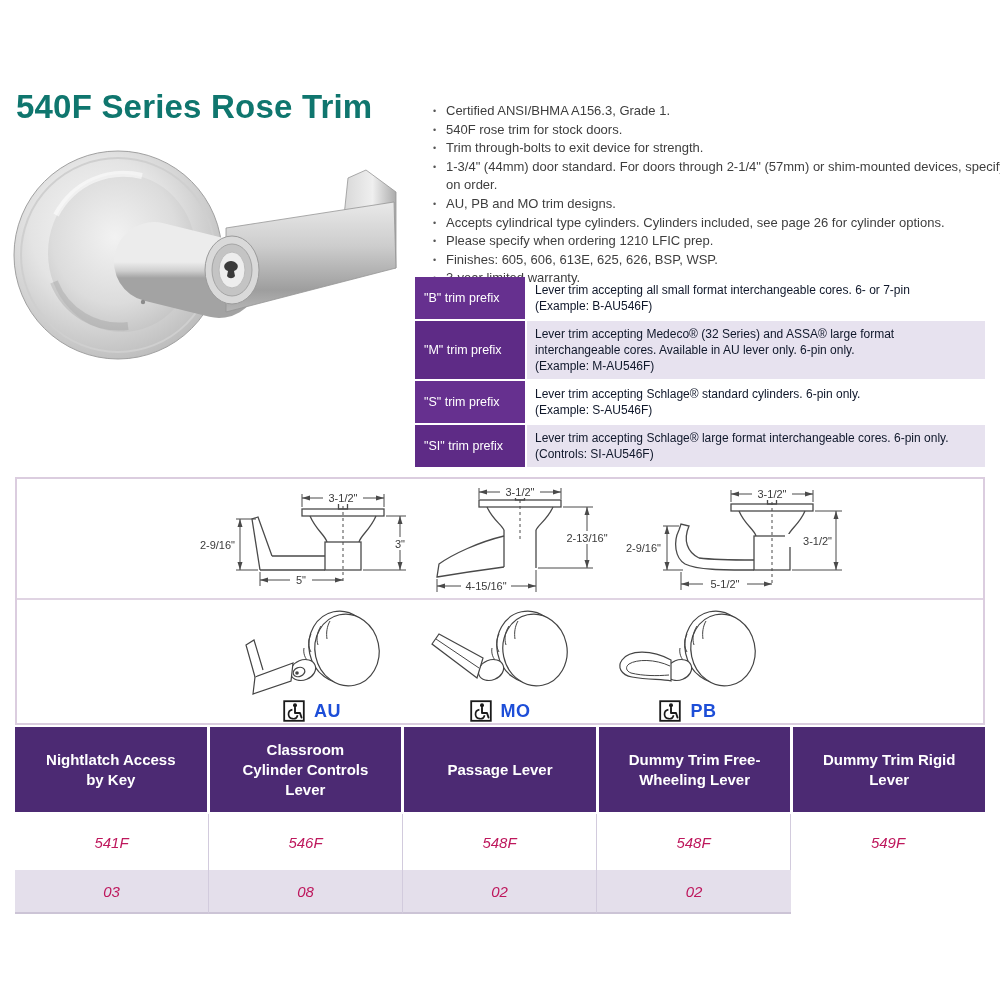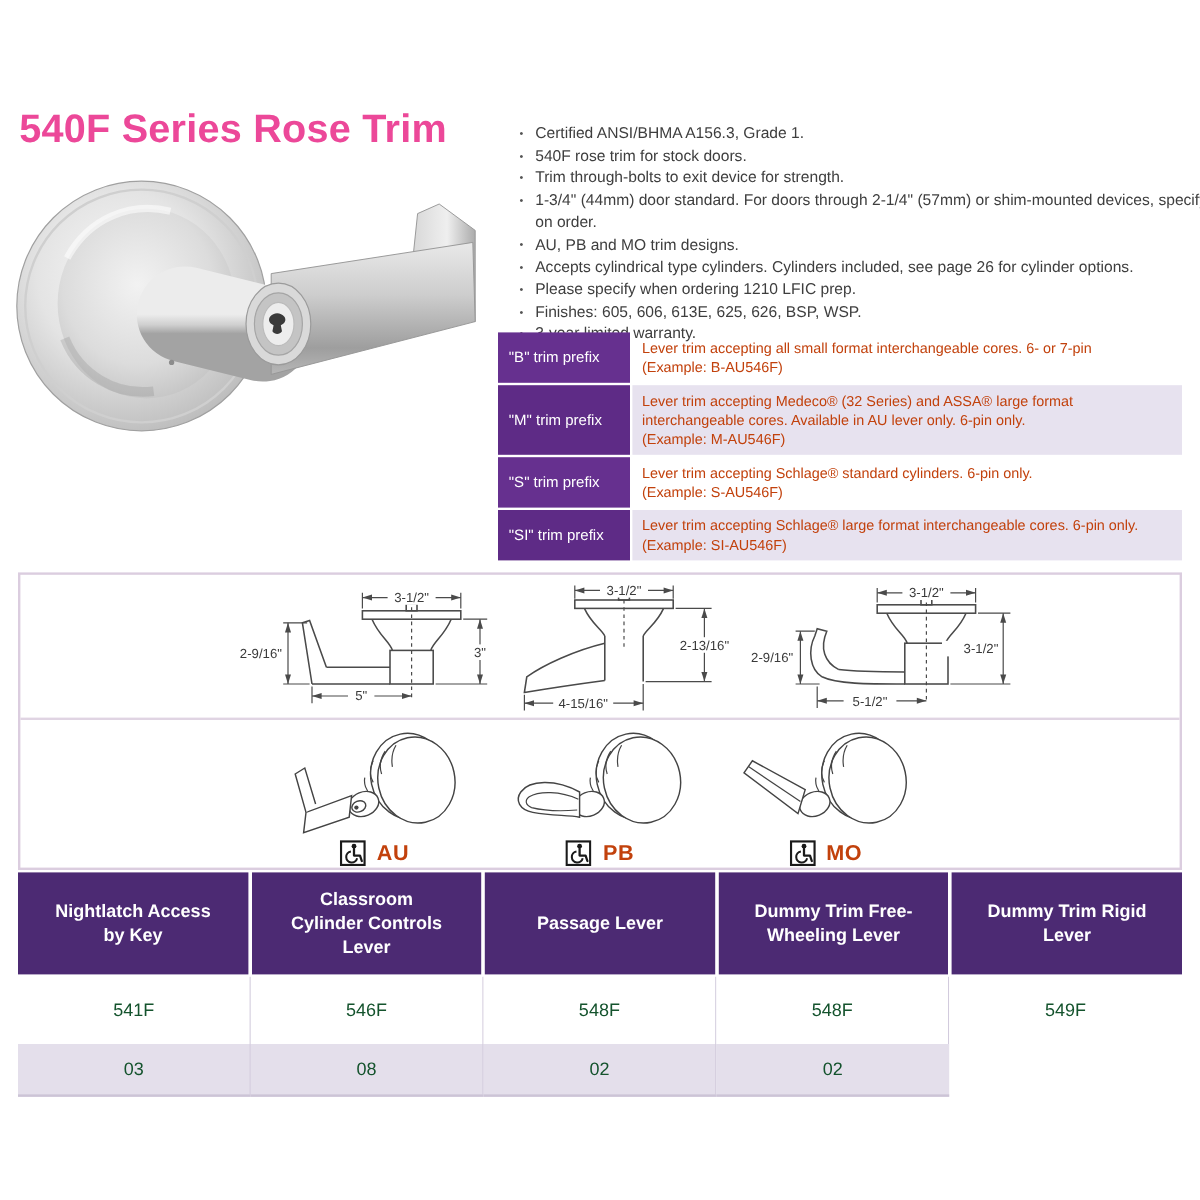--- a/index.html
+++ b/index.html
@@ -1,56 +1,56 @@
 <!DOCTYPE html>
 <html><head>
 <meta charset="utf-8">
 <style>
   html,body{margin:0;padding:0;}
   body{width:1000px;height:1000px;background:#ffffff;position:relative;
        font-family:"Liberation Sans","DejaVu Sans",sans-serif;color:#3f3f3f;}
   .abs{position:absolute;}
 
   
-  #title{left:16px;top:88px;font-size:33px;font-weight:600;color:#ec4899;letter-spacing:.2px;}
+  #title{left:16px;top:88px;font-size:33px;font-weight:600;color:#0f766e;letter-spacing:.2px;}
 
   
   #photo{left:4px;top:120px;}
 
   
   #features{left:415px;top:86px;width:582px;list-style:none;margin:16px;padding:0;
             font-size:13px;line-height:18.6px;color:#3e3e3e;}
   #features li{padding-left:15px;position:relative;}
   #features li::before{content:"•";position:absolute;left:2px;top:0;font-size:9px;line-height:18.6px;color:#555;}
 
   
   #trimtable{left:415px;top:277px;width:570px;}
   .tp-row{display:flex;margin-bottom:2px;}
   .tp-label{width:110px;min-width:110px;background:#66308f;color:#fff;display:flex;align-items:center;
             padding-left:9px;font-size:12.5px;margin-right:2px;box-sizing:border-box;}
-  .tp-desc{flex:1;padding:5px 8px;font-size:12px;line-height:16px;color:#c2410c;box-sizing:border-box;}
+  .tp-desc{flex:1;padding:5px 8px;font-size:12px;line-height:16px;color:#0f172a;box-sizing:border-box;}
   .tp-row.alt .tp-desc{background:#e7e2ef;}
   .tp-row.alt .tp-label{background:#5e2b86;}
 
   
   #specbox{left:15px;top:477px;width:966px;height:244px;border:2px solid #dbcddf;background:#fff;}
   #drawrow{height:119px;border-bottom:2px solid #e0d4e3;display:flex;align-items:center;justify-content:center;padding-left:40px;}
   #levrow{height:123px;display:flex;align-items:flex-start;justify-content:center;gap:38px;padding-top:6px;}
   .levgroup{display:flex;flex-direction:column;align-items:center;}
   .lev-label{display:flex;align-items:center;gap:9px;margin-top:2px;}
-  .lev-code{font-size:18px;font-weight:bold;color:#c2410c;letter-spacing:.5px;}
+  .lev-code{font-size:18px;font-weight:bold;color:#1d4ed8;letter-spacing:.5px;}
   .dim-text{font-size:11px;fill:#3a3a3a;font-family:"Liberation Sans","DejaVu Sans",sans-serif;}
 
   
   #ftable{left:15px;top:727px;width:970px;}
   .frow{display:grid;grid-template-columns:repeat(5,1fr);border-radius:30px;}
   .frow.head{gap:3px;}
   .fhead{background:#4c2a73;color:#fff;font-weight:bold;font-size:15px;line-height:20px;height:85px;
          display:flex;align-items:center;justify-content:center;text-align:center;white-space:pre-line;padding:0 10px;box-sizing:border-box;}
-  .fcell{display:flex;align-items:center;justify-content:center;font-size:15px;color:#14532d;box-sizing:border-box;}
+  .fcell{display:flex;align-items:center;justify-content:center;font-size:15px;color:#be185d;box-sizing:border-box;font-style:italic;}
   .frow.models .fcell{height:56px;background:#fff;border-right:1px solid #d2cbdd;margin-top:2px;}
   .frow.models .fcell:last-child{border-right:none;}
   .frow.codes .fcell{height:44px;background:#e4dfeb;border-right:1px solid #d2cbdd;border-bottom:2px solid #ccc4d6;}
   .frow.codes .fcell:last-child{border-right:none;}
 
   svg text{font-family:"Liberation Sans","DejaVu Sans",sans-serif;}
 </style>
 </head>
 <body>
 
@@ -132,21 +132,21 @@
     <div class="tp-label">"S" trim prefix</div>
     <div class="tp-desc">
       <div>Lever trim accepting Schlage® standard cylinders. 6-pin only.</div>
       <div>(Example: S-AU546F)</div>
     </div>
   </div>
   <div class="tp-row alt">
     <div class="tp-label">"SI" trim prefix</div>
     <div class="tp-desc">
       <div>Lever trim accepting Schlage® large format interchangeable cores. 6-pin only.</div>
-      <div>(Example: SI-AU546F)</div>
+      <div>(Controls: SI-AU546F)</div>
     </div>
   </div>
 </div>
 
 <div id="specbox" class="abs">
 
   <div id="drawrow">
 
     <svg width="225" height="118" viewBox="0 0 225 118">
       <defs>
@@ -274,58 +274,58 @@
       <svg width="150" height="92" viewBox="0 0 150 92">
         <g stroke="#444" fill="#fff" stroke-width="1.2">
           <ellipse cx="104" cy="41" rx="32" ry="36" transform="rotate(-12 104 41)"></ellipse>
           <ellipse cx="110" cy="44" rx="32" ry="36" transform="rotate(-12 110 44)"></ellipse>
         </g>
         <g stroke="#444" fill="none" stroke-width="1">
           <path d="M84,20 C80,26 79,33 81,39 M74,28 C71,34 71,41 74,46 M67,42 C66,47 68,53 72,56 M93,15 C90,20 89,27 90,33"></path>
         </g>
         <g stroke="#444" fill="#fff" stroke-width="1.2">
           <ellipse cx="66" cy="64" rx="13" ry="10" transform="rotate(-22 66 64)"></ellipse>
+          <path d="M58,52 L14,28 L7,38 L52,72 Z"></path>
+        </g>
+        <path d="M11,33 L54,62" stroke="#444" fill="none" stroke-width="1"></path>
+      </svg>
+      <div class="lev-label">
+        <svg width="22" height="22" viewBox="0 0 22 22">
+          <rect x="1.2" y="1.2" width="19.6" height="19.6" fill="#fff" stroke="#1a1a1a" stroke-width="1.8"></rect>
+          <circle cx="12" cy="5.2" r="2" fill="#1a1a1a"></circle>
+          <path d="M12,7.5 L12,13 L17,13 L18.5,17.5" fill="none" stroke="#1a1a1a" stroke-width="1.9" stroke-linecap="round" stroke-linejoin="round"></path>
+          <path d="M14.6,15.2 A4.6,4.6 0 1 1 9.4,9.6" fill="none" stroke="#1a1a1a" stroke-width="1.7"></path>
+        </svg>
+        <span class="lev-code">MO</span>
+      </div>
+    </div>
+
+    <div class="levgroup">
+      <svg width="150" height="92" viewBox="0 0 150 92">
+        <g stroke="#444" fill="#fff" stroke-width="1.2">
+          <ellipse cx="104" cy="41" rx="32" ry="36" transform="rotate(-12 104 41)"></ellipse>
+          <ellipse cx="110" cy="44" rx="32" ry="36" transform="rotate(-12 110 44)"></ellipse>
+        </g>
+        <g stroke="#444" fill="none" stroke-width="1">
+          <path d="M84,20 C80,26 79,33 81,39 M74,28 C71,34 71,41 74,46 M67,42 C66,47 68,53 72,56 M93,15 C90,20 89,27 90,33"></path>
+        </g>
+        <g stroke="#444" fill="#fff" stroke-width="1.2">
+          <ellipse cx="66" cy="64" rx="13" ry="10" transform="rotate(-22 66 64)"></ellipse>
           <path d="M58,54 C38,43 16,44 9,54 C4,61 8,69 19,71 C36,74 48,73 58,75 Z"></path>
         </g>
         <path d="M57,60 C42,53 24,53 16,58 C12,61 13,65 18,67 C30,70 44,70 56,69" stroke="#444" fill="none" stroke-width="1"></path>
       </svg>
       <div class="lev-label">
         <svg width="22" height="22" viewBox="0 0 22 22">
           <rect x="1.2" y="1.2" width="19.6" height="19.6" fill="#fff" stroke="#1a1a1a" stroke-width="1.8"></rect>
           <circle cx="12" cy="5.2" r="2" fill="#1a1a1a"></circle>
           <path d="M12,7.5 L12,13 L17,13 L18.5,17.5" fill="none" stroke="#1a1a1a" stroke-width="1.9" stroke-linecap="round" stroke-linejoin="round"></path>
           <path d="M14.6,15.2 A4.6,4.6 0 1 1 9.4,9.6" fill="none" stroke="#1a1a1a" stroke-width="1.7"></path>
         </svg>
         <span class="lev-code">PB</span>
-      </div>
-    </div>
-
-    <div class="levgroup">
-      <svg width="150" height="92" viewBox="0 0 150 92">
-        <g stroke="#444" fill="#fff" stroke-width="1.2">
-          <ellipse cx="104" cy="41" rx="32" ry="36" transform="rotate(-12 104 41)"></ellipse>
-          <ellipse cx="110" cy="44" rx="32" ry="36" transform="rotate(-12 110 44)"></ellipse>
-        </g>
-        <g stroke="#444" fill="none" stroke-width="1">
-          <path d="M84,20 C80,26 79,33 81,39 M74,28 C71,34 71,41 74,46 M67,42 C66,47 68,53 72,56 M93,15 C90,20 89,27 90,33"></path>
-        </g>
-        <g stroke="#444" fill="#fff" stroke-width="1.2">
-          <ellipse cx="66" cy="64" rx="13" ry="10" transform="rotate(-22 66 64)"></ellipse>
-          <path d="M58,52 L14,28 L7,38 L52,72 Z"></path>
-        </g>
-        <path d="M11,33 L54,62" stroke="#444" fill="none" stroke-width="1"></path>
-      </svg>
-      <div class="lev-label">
-        <svg width="22" height="22" viewBox="0 0 22 22">
-          <rect x="1.2" y="1.2" width="19.6" height="19.6" fill="#fff" stroke="#1a1a1a" stroke-width="1.8"></rect>
-          <circle cx="12" cy="5.2" r="2" fill="#1a1a1a"></circle>
-          <path d="M12,7.5 L12,13 L17,13 L18.5,17.5" fill="none" stroke="#1a1a1a" stroke-width="1.9" stroke-linecap="round" stroke-linejoin="round"></path>
-          <path d="M14.6,15.2 A4.6,4.6 0 1 1 9.4,9.6" fill="none" stroke="#1a1a1a" stroke-width="1.7"></path>
-        </svg>
-        <span class="lev-code">MO</span>
       </div>
     </div>
   </div>
 </div>
 
 <div id="ftable" class="abs">
   <div class="frow head">
     <div class="fhead">Nightlatch Access
 by Key</div>
     <div class="fhead">Classroom

